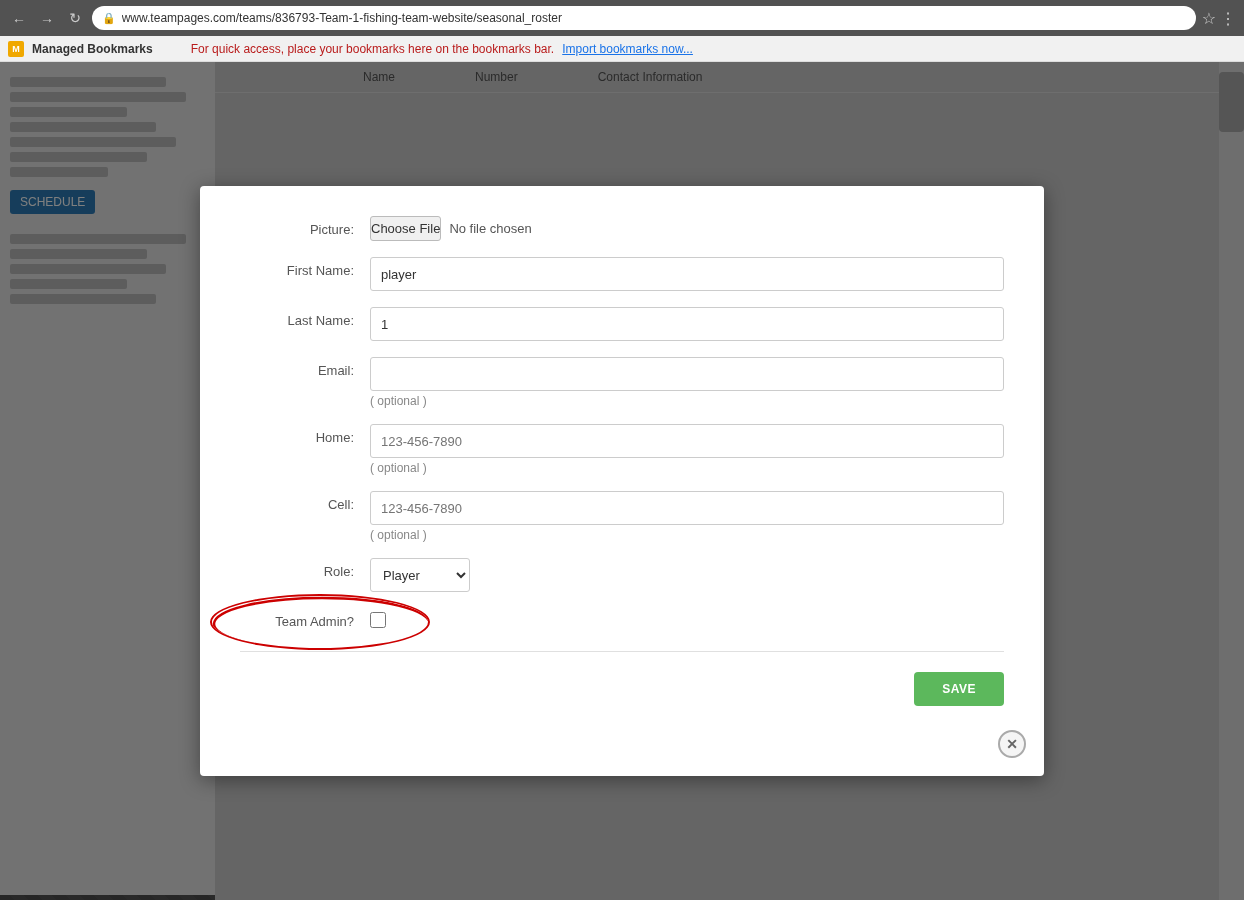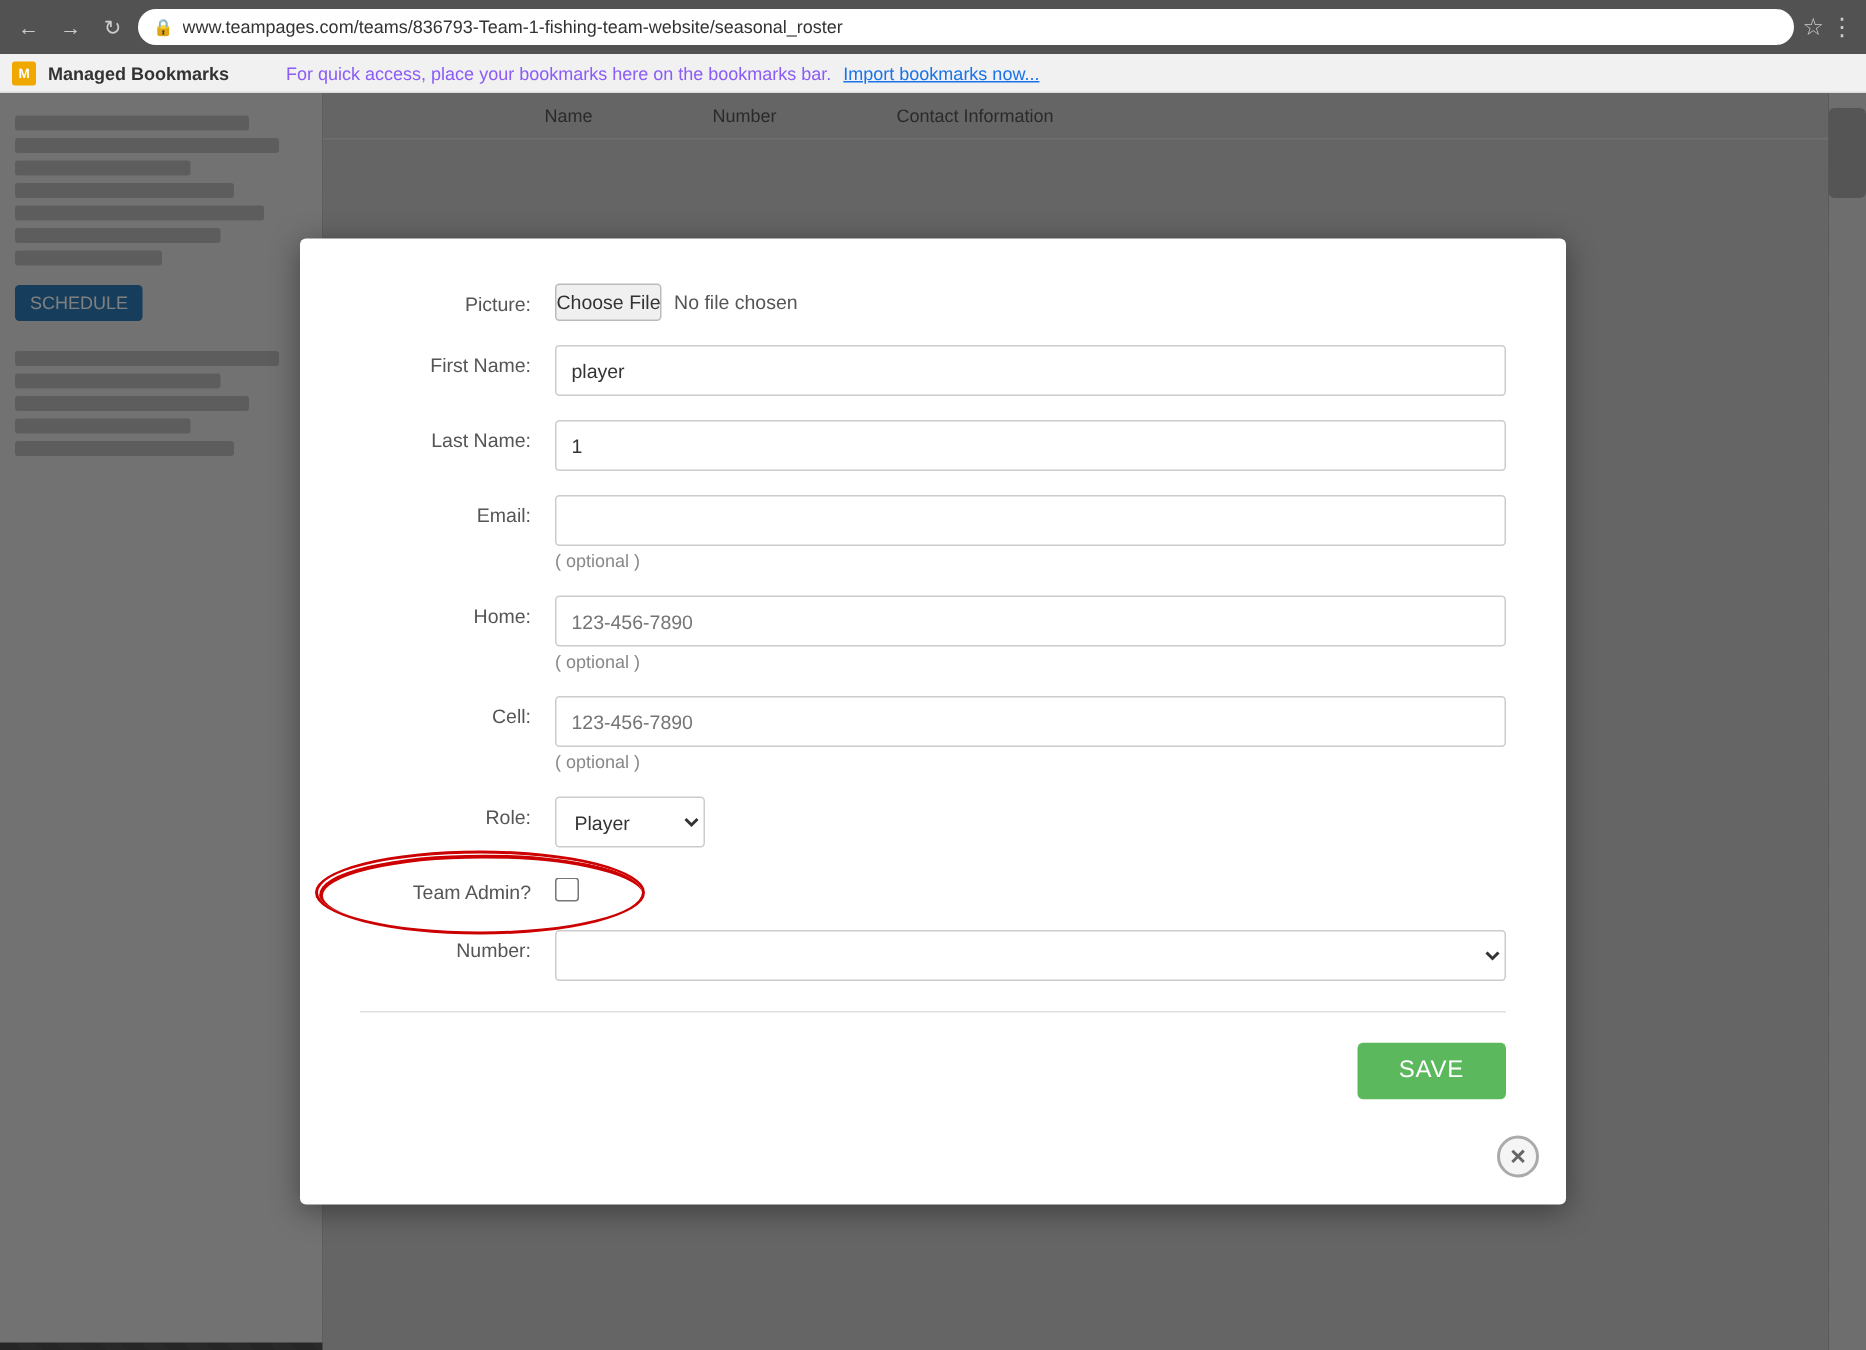--- a/index.html
+++ b/index.html
@@ -101,21 +101,21 @@
       border-radius: 2px;
       display: flex;
       align-items: center;
       justify-content: center;
       color: white;
       font-size: 9px;
       font-weight: bold;
     }
 
     .bookmarks-text { color: #333; font-weight: bold; }
-    .bookmarks-hint { color: #8b5cf6; padding-left: 30px; }
+    .bookmarks-hint { color: #b91c1c; padding-left: 30px; }
     .bookmarks-link { color: #1a73e8; text-decoration: underline; cursor: pointer; }
 
     
     .page-bg {
       position: relative;
       width: 100%;
       height: calc(900px - 62px);
       background: #5a5a5a;
       overflow: hidden;
     }
@@ -333,22 +333,22 @@
       margin: 20px 0;
     }
 
     
     .save-btn {
       background: #5cb85c;
       color: white;
       border: none;
       border-radius: 4px;
       padding: 10px 28px;
-      font-size: 16px;
-      font-weight: normal;
+      font-size: 12px;
+      font-weight: bold;
       cursor: pointer;
       letter-spacing: 0.5px;
       float: right;
     }
 
     .btn-row {
       overflow: hidden;
       margin-bottom: 30px;
     }
   </style>
@@ -475,28 +475,20 @@
 
         <svg class="admin-circle" style="position:absolute; left:-30px; top:-14px; width:220px; height:56px; pointer-events:none;">
           <ellipse cx="110" cy="28" rx="108" ry="26" fill="none" stroke="#cc0000" stroke-width="2.5"></ellipse>
         </svg>
         <div class="form-label">Team Admin?</div>
         <div class="form-control-wrap">
           <input class="form-checkbox" type="checkbox" style="">
         </div>
       </div>
 
-      <div class="form-row">
-        <div class="form-label">Number:</div>
-        <div class="form-control-wrap">
-          <select class="form-select" style="width:100%;">
-            <option value=""></option>
-          </select>
-        </div>
-      </div>
 
       <hr class="modal-divider">
 
       <div class="btn-row">
         <button class="save-btn">SAVE</button>
       </div>
 
       <button class="modal-close">✕</button>
 
     </div>

